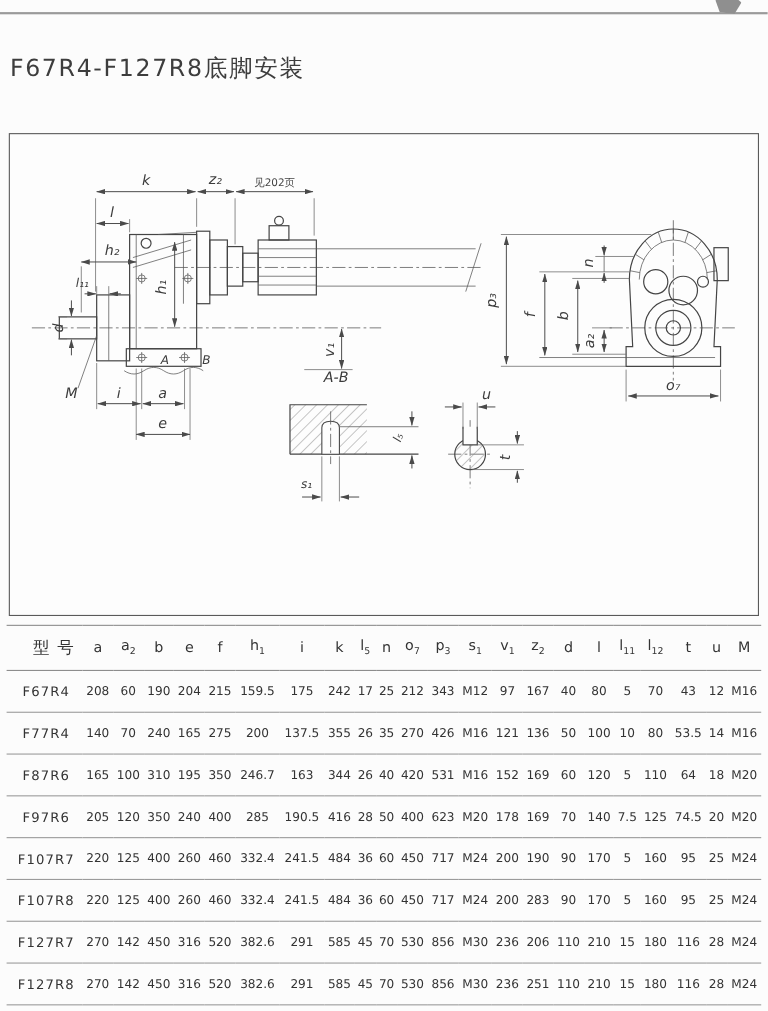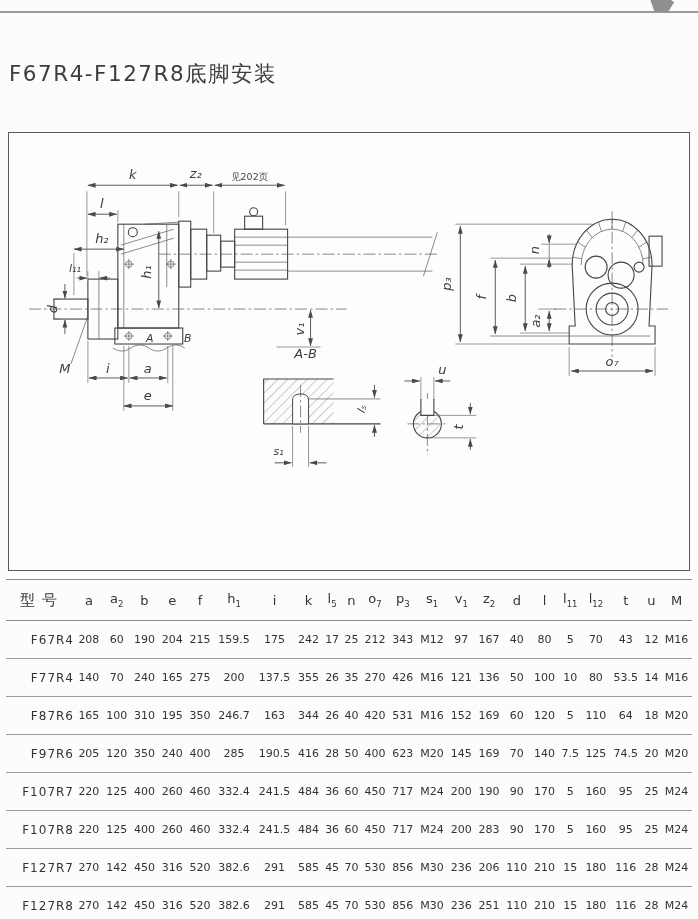--- a/index.html
+++ b/index.html
@@ -10,21 +10,21 @@
     color:#333;position:relative;
   }
   .top-rule{height:2px;background:#9a9a9a;margin-top:11px;width:100%;}
   .corner-icon{
     position:absolute;top:-7px;right:24px;width:24px;height:19px;
     background:#8f8f8f;
     clip-path:polygon(50% 0,100% 42%,78% 100%,22% 100%,0 42%);
     transform:rotate(6deg);
   }
   h1.title{
-    margin:48px 0 0 9px;font-size:21.5px;font-weight:500;
+    margin:37px 0 0 9px;font-size:21.5px;font-weight:500;
     letter-spacing:1.5px;color:#3d3d3d;line-height:26px;
   }
   .diagram-frame{
     margin:45px 8px 0 8px;height:437px;
     border:1px solid #5a5a5a;background:#fdfdfd;
   }
   .diagram-frame svg{display:block;width:100%;height:100%;}
 
   
   .ln{stroke:#454545;stroke-width:1.1;fill:none;}
@@ -48,24 +48,24 @@
   table.dims tbody tr{border-bottom:1.5px solid #9b9b9b;}
   table.dims th{
     font-weight:400;font-size:13px;text-align:center;height:40px;
     padding:0 1px;color:#333;white-space:nowrap;
   }
   table.dims td{
     font-size:11px;text-align:center;height:37px;padding:0 1px;
     color:#333;white-space:nowrap;
   }
   table.dims th.model-col{
-    text-align:center;font-size:15px;letter-spacing:7px;padding-left:4px;width:64px;
+    text-align:right;font-size:15px;letter-spacing:7px;padding-left:4px;width:64px;
   }
   table.dims td.model-col{
-    text-align:right;font-size:12px;letter-spacing:1px;padding-left:4px;margin-left:12px;
+    text-align:center;font-size:12px;letter-spacing:1px;padding-left:4px;margin-left:12px;
   }
   table.dims sub{font-size:8.5px;}
 </style>
 </head>
 <body>
 
 <div class="corner-icon"></div>
 <div class="top-rule"></div>
 
 <h1 class="title">F67R4-F127R8底脚安装</h1>
@@ -364,21 +364,21 @@
         <td>240</td>
         <td>400</td>
         <td>285</td>
         <td>190.5</td>
         <td>416</td>
         <td>28</td>
         <td>50</td>
         <td>400</td>
         <td>623</td>
         <td>M20</td>
-        <td>145</td>
+        <td>178</td>
         <td>169</td>
         <td>70</td>
         <td>140</td>
         <td>7.5</td>
         <td>125</td>
         <td>74.5</td>
         <td>20</td>
         <td>M20</td>
       </tr>
       <tr>

